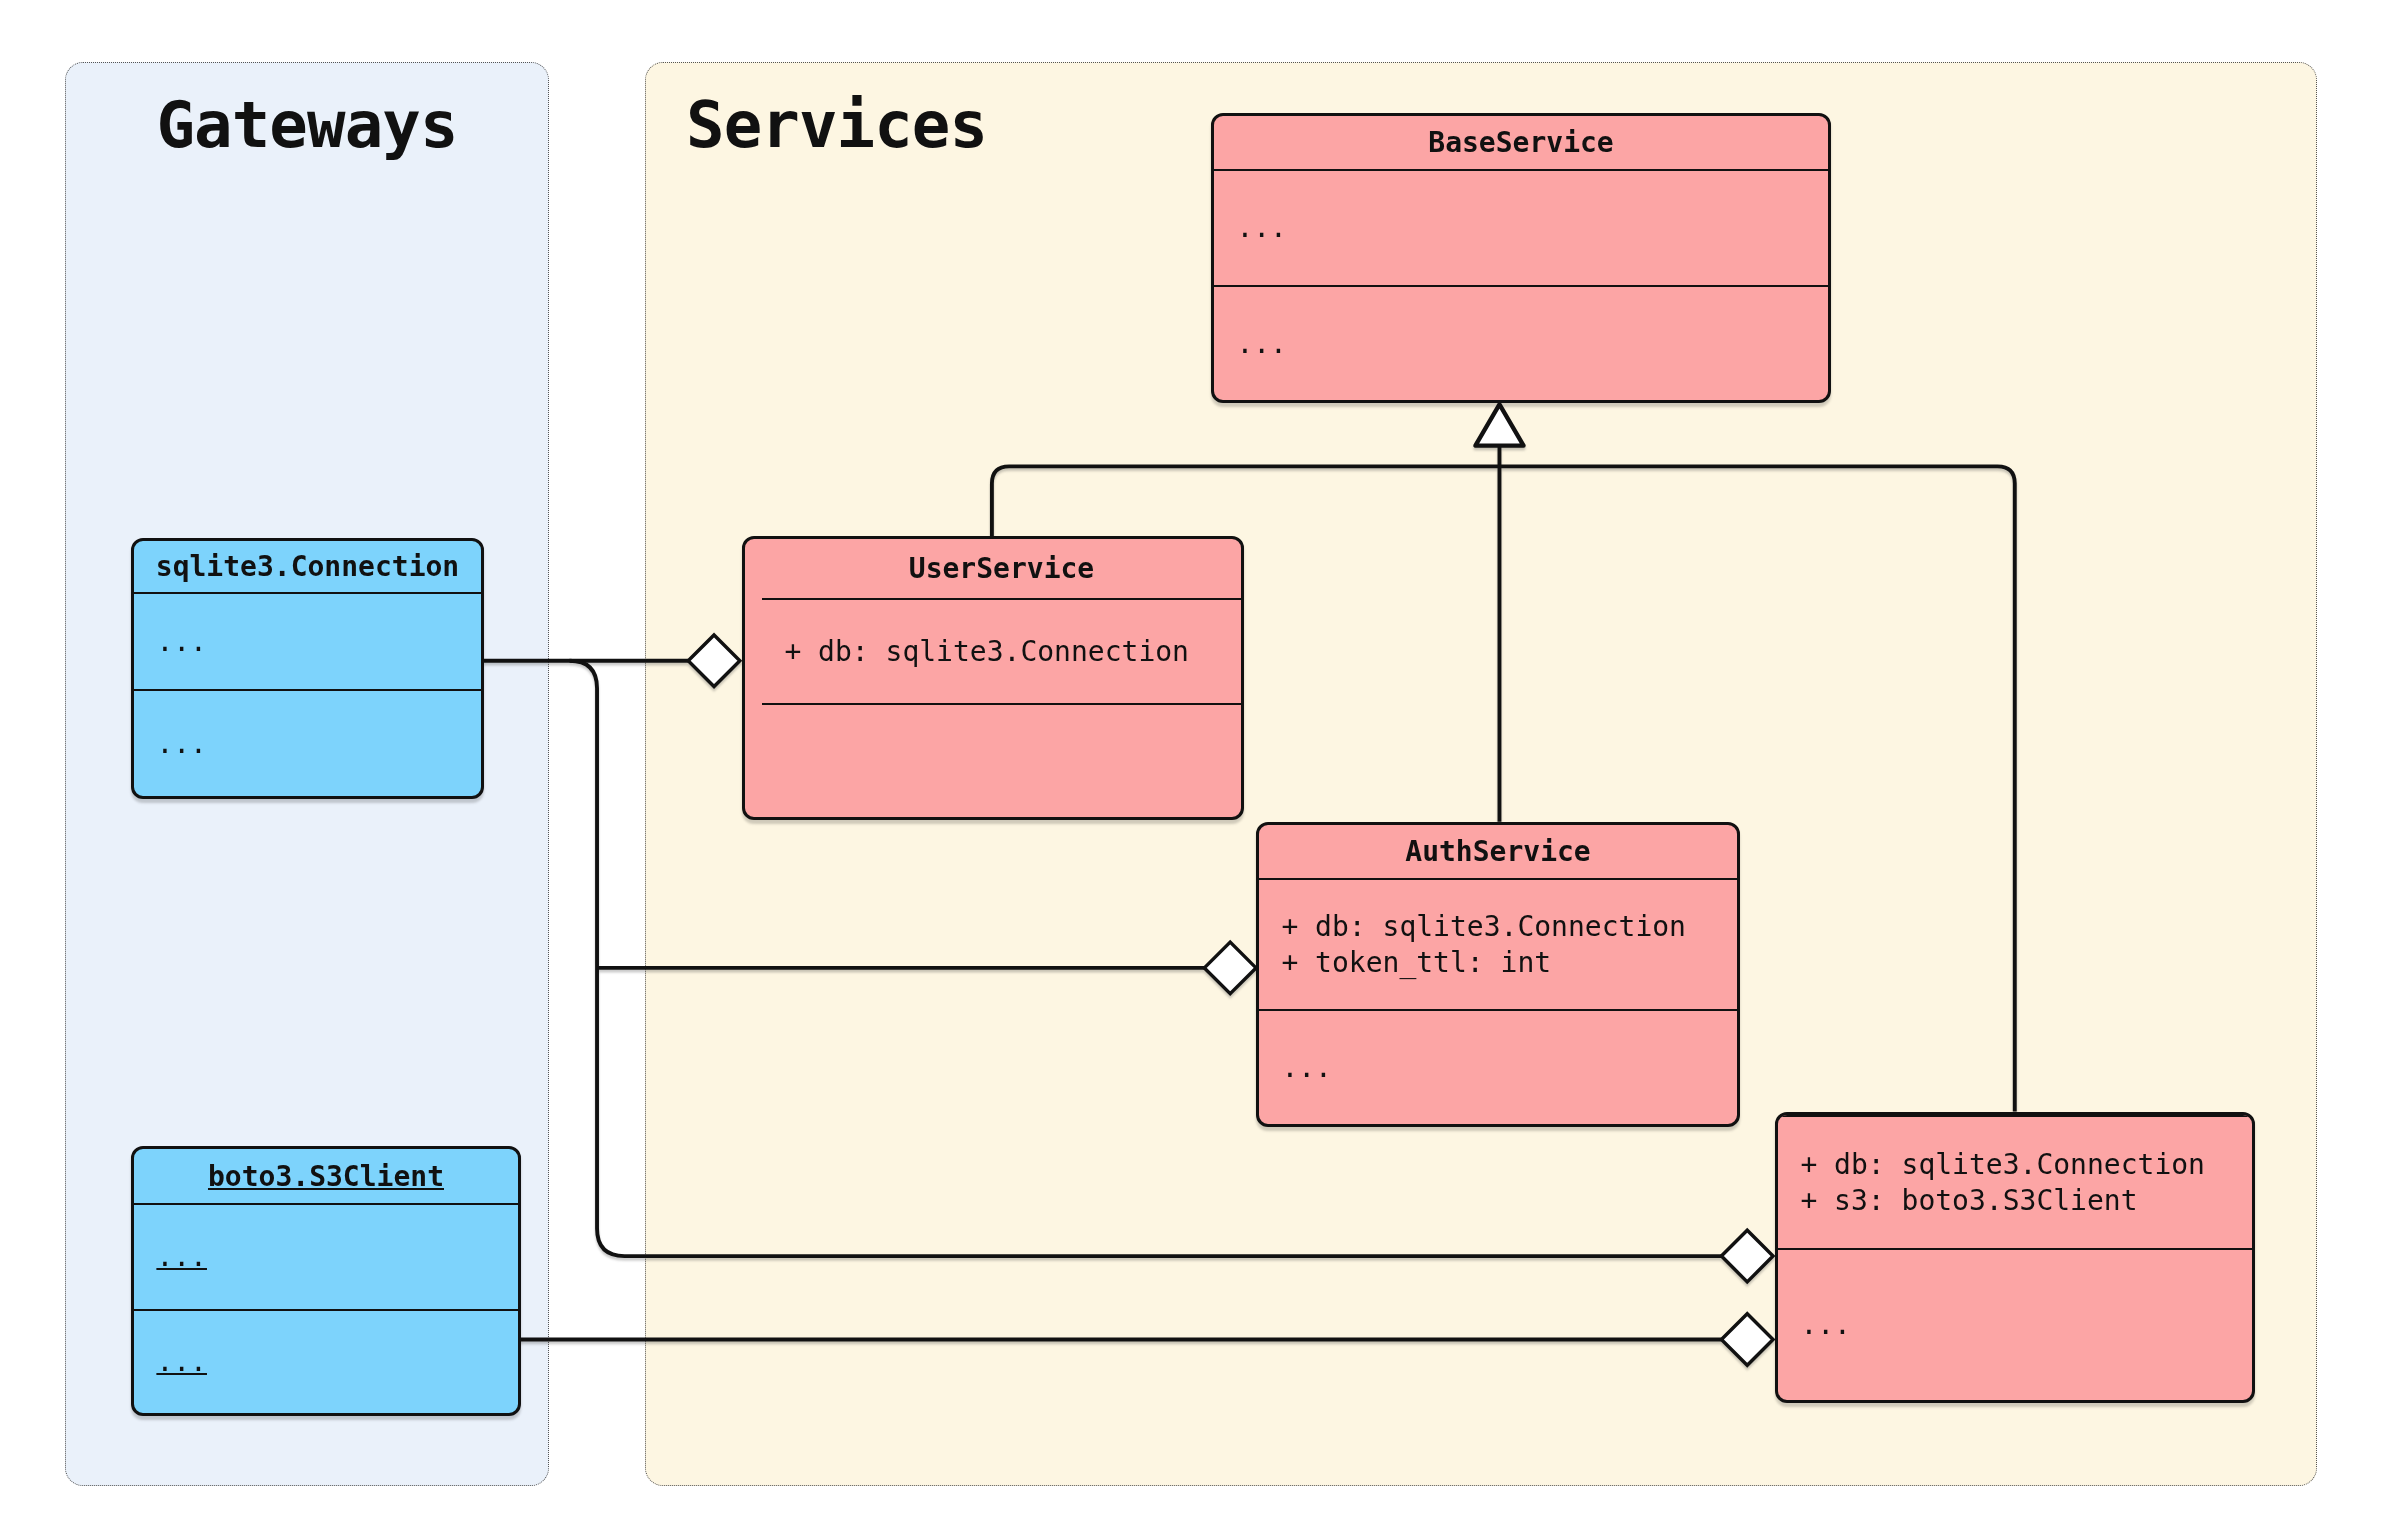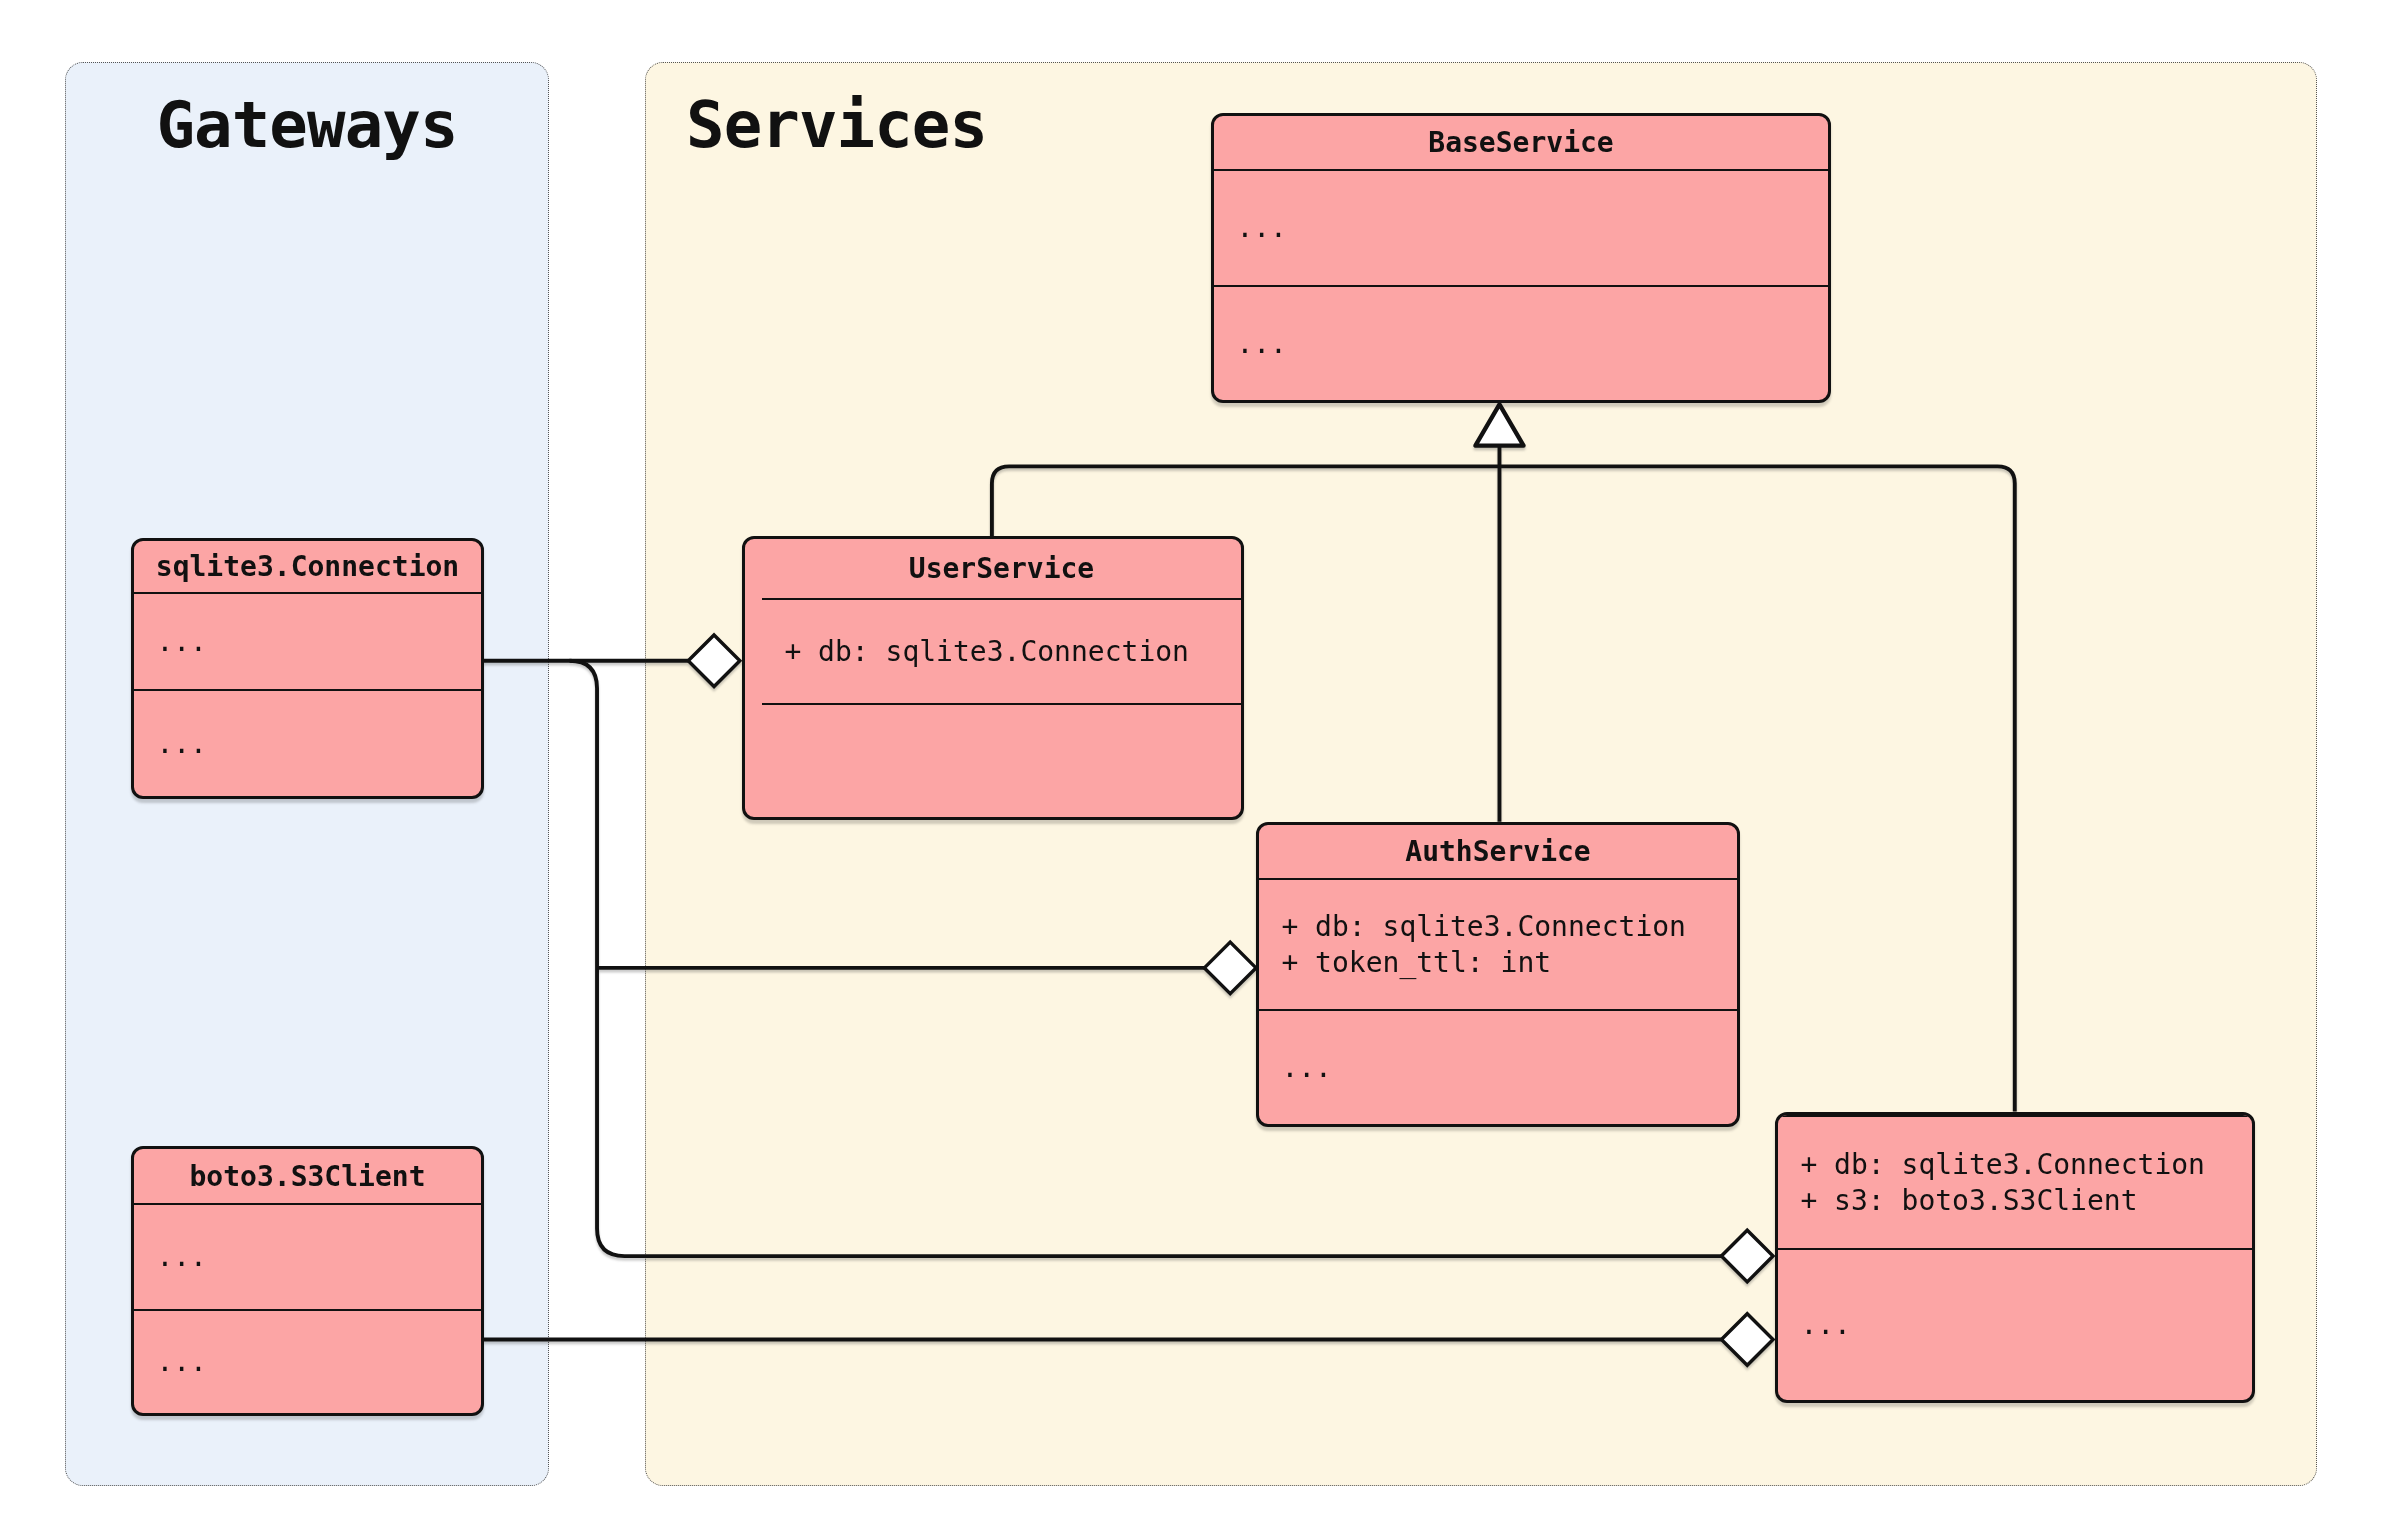--- a/index.html
+++ b/index.html
@@ -36,21 +36,21 @@
     position:absolute;
     border:3.4px solid #111;
     border-radius:12px;
     box-sizing:border-box;
     display:flex;
     flex-direction:column;
     box-shadow:0 3.4px 2.6px rgba(0,0,0,0.18);
     overflow:hidden;
   }
   .cls.yellow{background:#fca5a5;}
-  .cls.blue{background:#fca5a5;}
+  .cls.blue{background:#7dd3fc;}
   .cls-title{
     display:flex;align-items:center;justify-content:center;
     font-weight:700;font-size:28px;
     flex:0 0 auto;
     box-sizing:border-box;
   }
   .cls-section{
     border-top:2.6px solid #111;
     display:flex;flex-direction:column;justify-content:center;
     padding-left:22.4px;
@@ -146,21 +146,21 @@
   <div class="cls blue" style="left:131px;top:538px;width:353px;height:261px;">
     <div class="cls-title" style="height:51px;">sqlite3.Connection</div>
     <div class="cls-section" style="height:97px;">
       <div>...</div>
     </div>
     <div class="cls-section grow">
       <div>...</div>
     </div>
   </div>
 
-  <div class="cls blue" style="left:131px;top:1146px;width:353px;height:270px;">
+  <div class="cls blue" style="left:131px;top:1146px;width:390px;height:270px;text-decoration:underline;">
     <div class="cls-title" style="height:54px;">boto3.S3Client</div>
     <div class="cls-section" style="height:106px;">
       <div>...</div>
     </div>
     <div class="cls-section grow">
       <div>...</div>
     </div>
   </div>
 
 </div>

